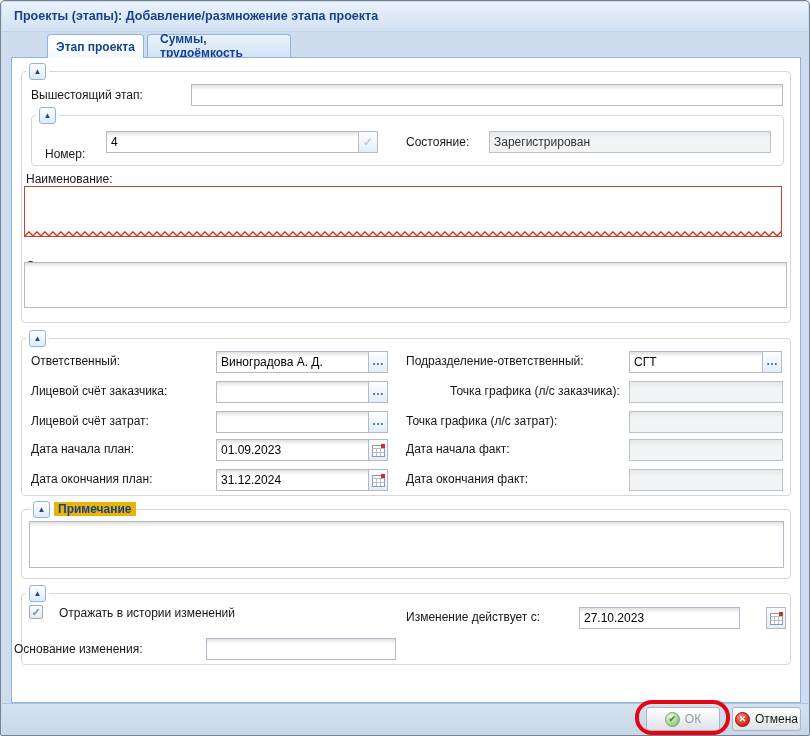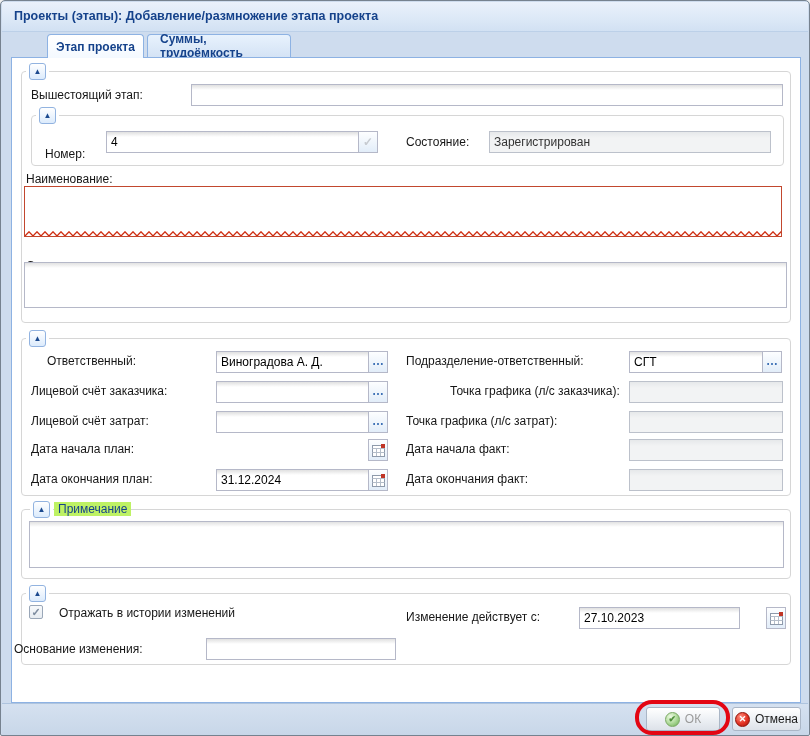--- a/index.html
+++ b/index.html
@@ -40,22 +40,22 @@
   }
   .cbtn{
     position:absolute;width:17px;height:17px;box-sizing:border-box;z-index:4;
     border:1px solid #92b3e0;border-radius:3px;
     background:linear-gradient(180deg,#ffffff,#dcebfc);
     box-shadow:0 0 0 3px #ffffff;
     display:flex;align-items:center;justify-content:center;cursor:pointer;
   }
   .cbtn span{font-size:8px;line-height:8px;color:#1c4a8f;}
   .legend{
-    position:absolute;z-index:4;background:#bef264;padding:0 4px;
-    font-size:12px;font-weight:normal;color:#15428b;white-space:nowrap;
+    position:absolute;z-index:4;background:#eab308;padding:0 4px;
+    font-size:12px;font-weight:bold;color:#15428b;white-space:nowrap;
   }
   .lbl{
     position:absolute;z-index:3;font-size:12px;color:#161616;white-space:nowrap;line-height:14px;
   }
   .tf{
     position:absolute;z-index:3;height:22px;box-sizing:border-box;
     border:1px solid #b5b8c8;background:linear-gradient(180deg,#e0e0e0 0px,#ffffff 5px);
     font-size:12px;color:#000;padding:2px 4px;outline:none;border-radius:0;
   }
   .tf.dis{
@@ -175,39 +175,40 @@
   </div>
 
   <span class="lbl" style="left:25px;top:258px;">Ожидаемые результаты:</span>
   <textarea class="ta" style="left: 23px; top: 261px; width: 763px; height: 46px;"></textarea>
 
   <div class="fieldset" style="left:20px;top:337px;width:770px;height:158px;"></div>
   <div class="cbtn" style="left:28px;top:329px;">
     <span>▲</span>
   </div>
 
-  <span class="lbl" style="left:46px;top:353px;">Ответственный:</span>
+  <span class="lbl" style="left:30px;top:353px;">Ответственный:</span>
   <input class="tf" style="left: 215px; top: 350px; width: 153px;" value="Виноградова А. Д.">
   <div class="trg" style="left:367px;top:350px;">
     <span class="dots">…</span>
   </div>
 
   <span class="lbl" style="left:30px;top:383px;">Лицевой счёт заказчика:</span>
   <input class="tf" style="left: 215px; top: 380px; width: 153px;" value="">
   <div class="trg" style="left:367px;top:380px;">
     <span class="dots">…</span>
   </div>
 
   <span class="lbl" style="left:30px;top:413px;">Лицевой счёт затрат:</span>
   <input class="tf" style="left: 215px; top: 410px; width: 153px;" value="">
   <div class="trg" style="left:367px;top:410px;">
     <span class="dots">…</span>
   </div>
 
   <span class="lbl" style="left:30px;top:441px;">Дата начала план:</span>
+  <input class="tf" style="left: 215px; top: 438px; width: 153px;" value="01.09.2023">
   <div class="trg" style="left:367px;top:438px;">
     <svg width="13" height="13" viewBox="0 0 13 13">
       <rect x="0.5" y="1.5" width="12" height="11" fill="#ffffff" stroke="#8e9aab"></rect>
       <path d="M0.5 4.5 H12.5 M4.5 4.5 V12 M8.5 4.5 V12 M0.5 8.5 H12.5" stroke="#b4bdc9" fill="none"></path>
       <rect x="9" y="0" width="4" height="4" fill="#c03526"></rect>
     </svg>
   </div>
 
   <span class="lbl" style="left:30px;top:471px;">Дата окончания план:</span>
   <input class="tf" style="left: 215px; top: 468px; width: 153px;" value="31.12.2024">

